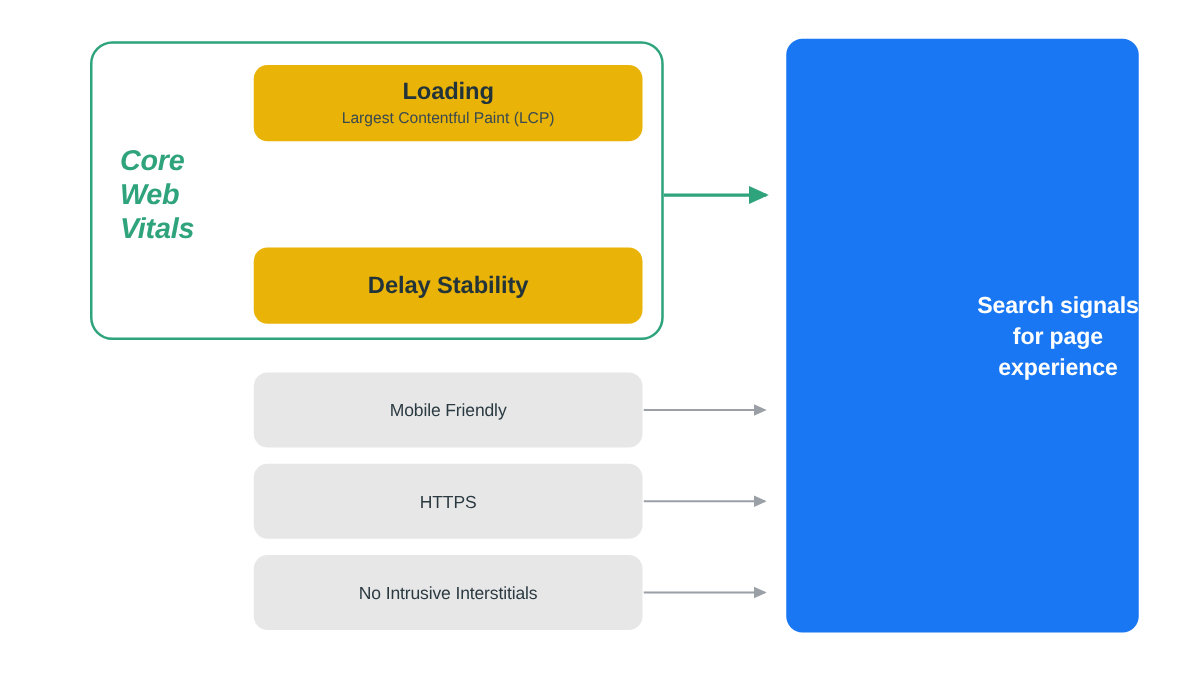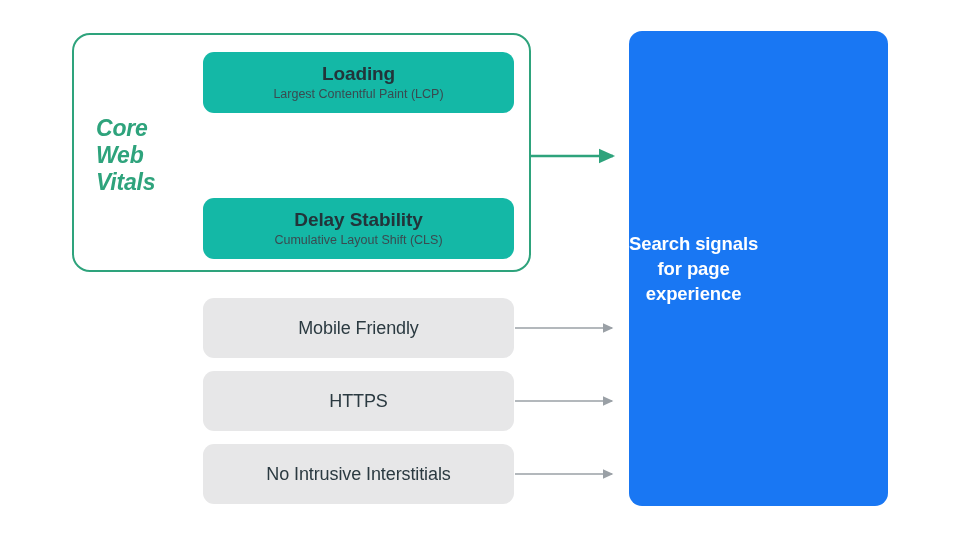--- a/index.html
+++ b/index.html
@@ -43,21 +43,21 @@
     letter-spacing: -0.2px;
     text-align: left;
   }
 
   
   .vital-card {
     position: absolute;
     left: 203px;
     width: 311px;
     height: 61px;
-    background: #14b8a6;
+    background: #eab308;
     border-radius: 11px;
     box-sizing: border-box;
     display: flex;
     flex-direction: column;
     align-items: center;
     justify-content: center;
   }
   .vital-card.v1 { top: 52px; }
   .vital-card.v2 { top: 125px; }
   .vital-card.v3 { top: 198px; }
@@ -87,40 +87,40 @@
     box-sizing: border-box;
     display: flex;
     align-items: center;
     justify-content: center;
   }
   .signal-card.s1 { top: 298px; }
   .signal-card.s2 { top: 371px; }
   .signal-card.s3 { top: 444px; }
   .signal-label {
     color: #2b3a41;
-    font-size: 18px;
+    font-size: 14px;
     font-weight: normal;
     line-height: 22px;
     letter-spacing: -0.1px;
     text-align: center;
   }
 
   
   .destination {
     position: absolute;
     left: 629px;
     top: 31px;
-    width: 259px;
+    width: 282px;
     height: 475px;
     background: #1977f3;
     border-radius: 13px;
     box-sizing: border-box;
     display: flex;
     align-items: center;
-    justify-content: flex-start;
+    justify-content: flex-end;
   }
   .destination-text {
     color: #ffffff;
     font-size: 18.5px;
     font-weight: bold;
     line-height: 25px;
     text-align: center;
     white-space: pre-line;
     letter-spacing: -0.1px;
   }
@@ -147,21 +147,20 @@
 Vitals</div>
 
   <div class="vital-card v1">
     <span class="vital-title">Loading</span>
     <span class="vital-sub">Largest Contentful Paint (LCP)</span>
   </div>
 
 
   <div class="vital-card v3">
     <span class="vital-title">Delay Stability</span>
-    <span class="vital-sub">Cumulative Layout Shift (CLS)</span>
   </div>
 
   <div class="signal-card s1">
     <span class="signal-label">Mobile Friendly</span>
   </div>
 
   <div class="signal-card s3">
     <span class="signal-label">No Intrusive Interstitials</span>
   </div>
 

